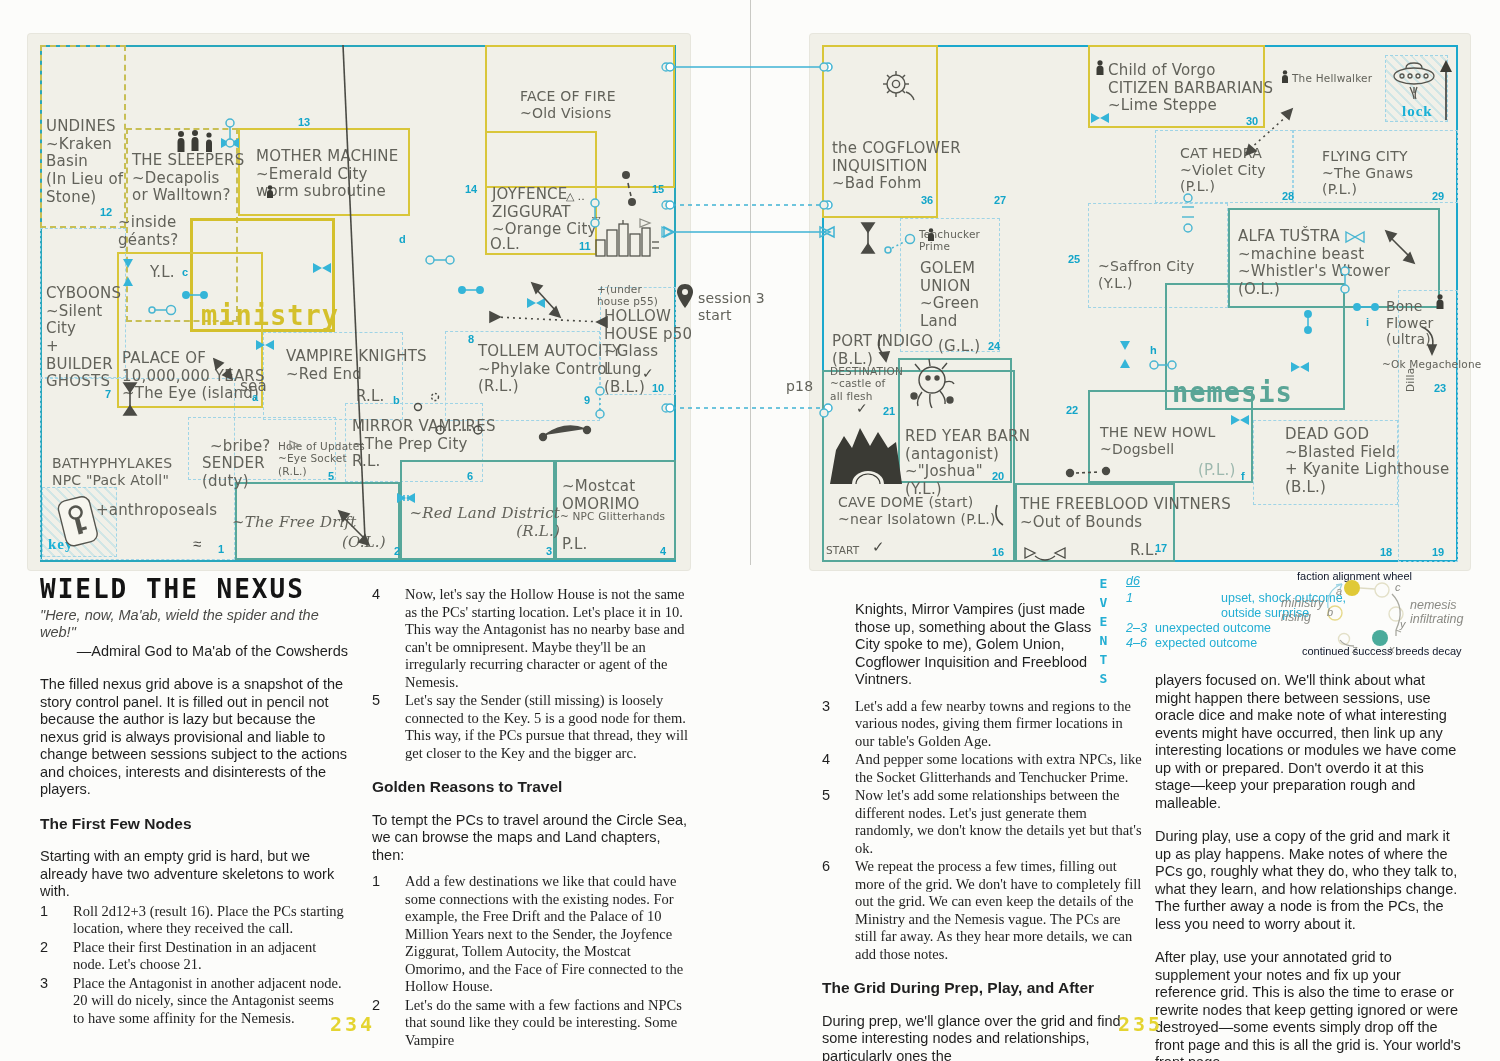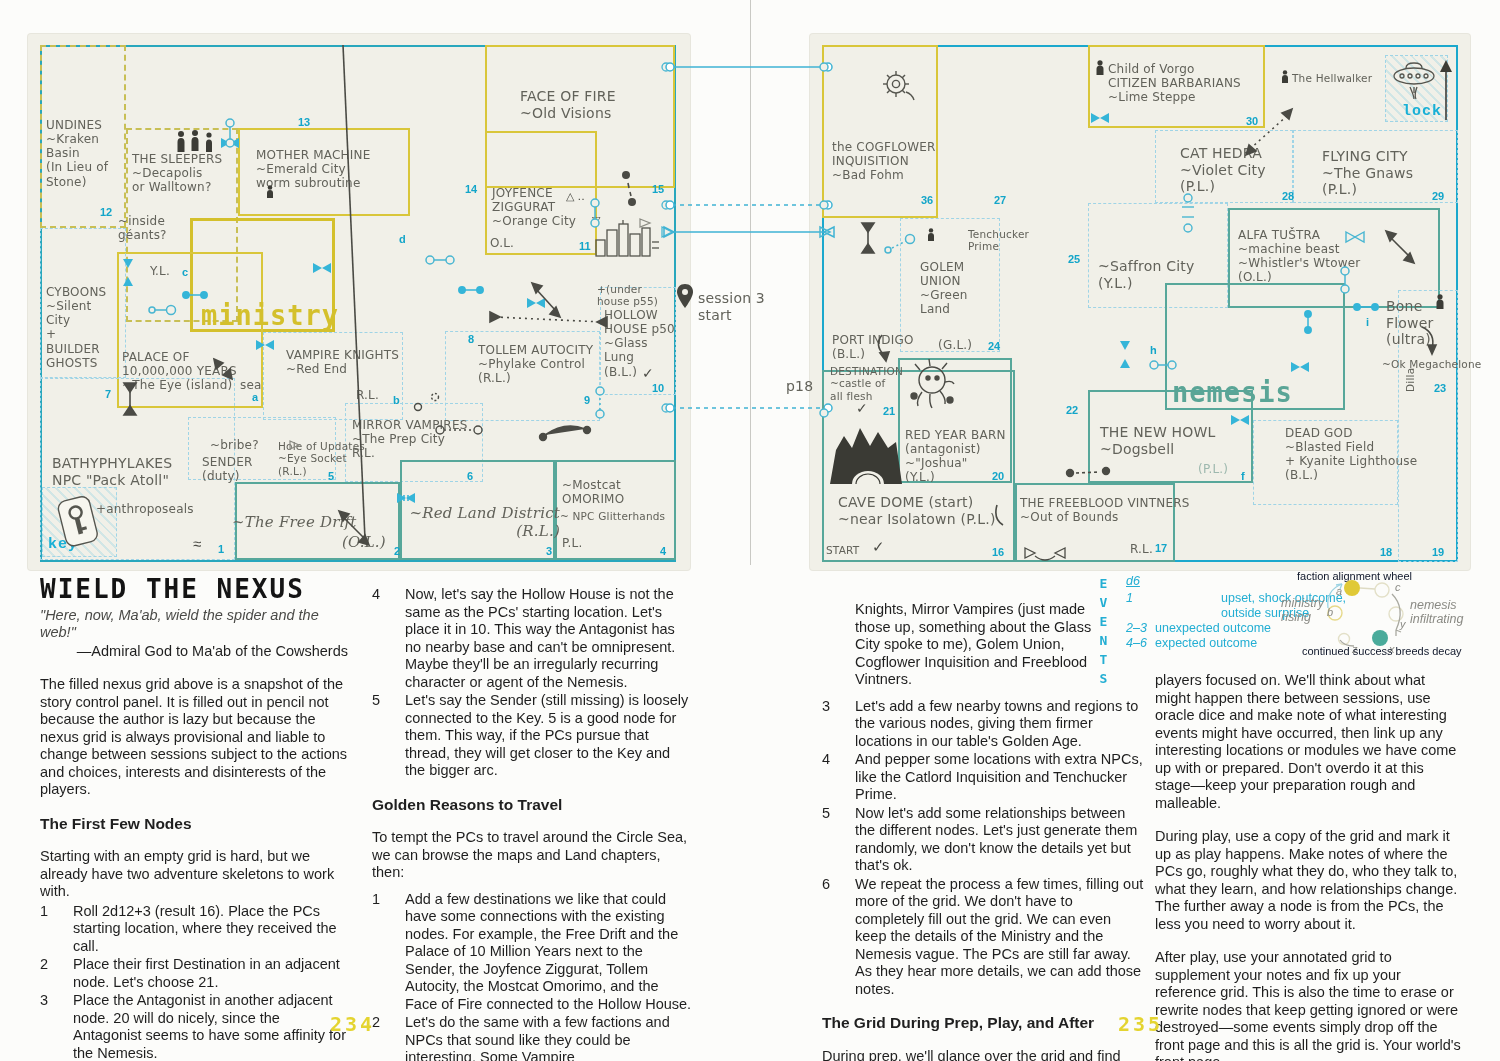--- a/index.html
+++ b/index.html
@@ -10,43 +10,43 @@
   .paper{position:absolute;background:#f1f0e8;border-radius:3px;box-shadow:0 0 0 1px #e7e6dd;}
   .mapframe{position:absolute;border:2.5px solid #28a7bd;background:transparent;}
   .box{position:absolute;}
   .by{border:2.5px solid #d9c63a;}
   .by3{border:3px solid #d4c02c;}
   .bo{border:2px dashed #c8bf55;}
   .blb{border:1.6px dashed #9fd4e6;}
   .bt{border:2.5px solid #57a79a;}
   .hatch{background:repeating-linear-gradient(45deg,rgba(41,178,214,.16) 0 2px,transparent 2px 7px);}
   
-  .hand{position:absolute;font-family:"DejaVu Sans",sans-serif;color:#62625a;font-size:12px;
+  .hand{position:absolute;font-family:"DejaVu Sans",sans-serif;color:#62625a;font-size:15px;
         line-height:1.18;white-space:pre-line;letter-spacing:.2px;}
   .lg{font-size:14px;}
   .sm{font-size:10.5px;}
   .script{font-family:"DejaVu Serif",serif;font-style:italic;font-size:15px;}
   .badge{position:absolute;color:#13a5c9;font-size:11px;font-weight:600;font-family:"Liberation Sans",sans-serif;}
   .logo{position:absolute;font-family:"DejaVu Sans Mono",monospace;font-weight:bold;letter-spacing:1px;}
   .logo-min{color:#d4c02c;font-size:27px;transform:scaleY(1.05);}
   .logo-nem{color:#5aa596;font-size:27px;transform:scaleY(1.05);}
-  .keylock{position:absolute;font-family:Liberation Mono, monospace;font-weight:bold;
+  .keylock{position:absolute;font-family:Liberation Serif, serif;font-weight:bold;
            color:#19b0d6;font-size:15px;letter-spacing:1px;}
   .glyph{position:absolute;color:#4b4b45;font-size:11px;}
   
   .col{position:absolute;font-size:14.5px;line-height:17.5px;color:#1f1f1f;}
   .h1{font-family:"DejaVu Sans Mono",monospace;font-weight:800;font-size:26px;letter-spacing:2px;
       color:#141414;transform:scaleY(1.02);margin:0 0 8px 0;white-space:nowrap;}
   .quote{font-style:italic;color:#4a4a47;margin:0 0 1px 0;}
   .attrib{text-align:right;margin:0 0 16px 0;}
   .h2{font-weight:bold;font-size:15.5px;margin:16px 0 2px 0;}
   .p{margin:16px 0 9px 0;}
   .li{display:flex;margin:1px 0;}
   .li .n{width:33px;flex:none;}
-  .li .t{flex:1;}
+  .li .t{flex:1;font-family:Liberation Serif, serif;}
   .ev-vert{position:absolute;writing-mode:vertical-lr;text-orientation:upright;
            font-family:"DejaVu Sans Mono",monospace;font-weight:bold;font-size:13px;
            letter-spacing:4px;color:#23aed3;}
   .ev-d6{position:absolute;font-style:italic;text-decoration:underline;font-size:12.5px;color:#23aed3;}
   .ev-roll{position:absolute;font-style:italic;font-size:12.5px;color:#23aed3;}
   .ev-out{position:absolute;font-size:12.5px;line-height:1.2;color:#23aed3;white-space:pre-line;}
   .wheel-t{position:absolute;color:#0f172a;font-size:11px;}
   .wheel-side{position:absolute;color:#8a8a84;font-style:italic;font-size:12.5px;line-height:1.15;white-space:pre-line;}
   .wheel-letter{position:absolute;color:#8a8a84;font-style:italic;font-size:11px;}
   .pagenum{position:absolute;font-family:"DejaVu Sans Mono",monospace;font-weight:800;
@@ -352,21 +352,21 @@
 (P.L.)</div>
   <div class="hand lg" style="left:1322px;top:148px">FLYING CITY
 ~The Gnaws
 (P.L.)</div>
   <div class="hand" style="left:1238px;top:228px">ALFA TUŠTRA
 ~machine beast
 ~Whistler's Wtower
 (O.L.)</div>
   <div class="hand lg" style="left:1098px;top:258px">~Saffron City
 (Y.L.)</div>
-  <div class="hand sm" style="left:968px;top:228px">Tenchucker
+  <div class="hand sm" style="left:919px;top:228px">Tenchucker
 Prime</div>
   <div class="hand" style="left:920px;top:260px">GOLEM
 UNION
 ~Green
 Land</div>
   <div class="hand" style="left:938px;top:338px">(G.L.)</div>
   <div class="hand" style="left:832px;top:333px">PORT INDIGO
 (B.L.)</div>
   <div class="hand sm" style="left:830px;top:365px">DESTINATION
 ~castle of
@@ -599,21 +599,21 @@
   </div>
 
   <div class="col" style="left:822px;top:585px;width:323px">
     <div class="p" style="margin-left:33px;width:238px">Knights, Mirror Vampires (just made those up, something about the Glass City spoke to me), Golem Union, Cogflower Inquisition and Freeblood Vintners.</div>
     <div class="li">
         <span class="n">3</span>
         <span class="t">Let's add a few nearby towns and regions to the various nodes, giving them firmer locations in our table's Golden Age.</span>
       </div>
     <div class="li">
         <span class="n">4</span>
-        <span class="t">And pepper some locations with extra NPCs, like the Catlord Inquisition and Tenchucker Prime.</span>
+        <span class="t">And pepper some locations with extra NPCs, like the Socket Glitterhands and Tenchucker Prime.</span>
       </div>
     <div class="li">
         <span class="n">5</span>
         <span class="t">Now let's add some relationships between the different nodes. Let's just generate them randomly, we don't know the details yet but that's ok.</span>
       </div>
     <div class="li">
         <span class="n">6</span>
         <span class="t">We repeat the process a few times, filling out more of the grid. We don't have to completely fill out the grid. We can even keep the details of the Ministry and the Nemesis vague. The PCs are still far away. As they hear more details, we can add those notes.</span>
       </div>
     <div class="h2">The Grid During Prep, Play, and After</div>

